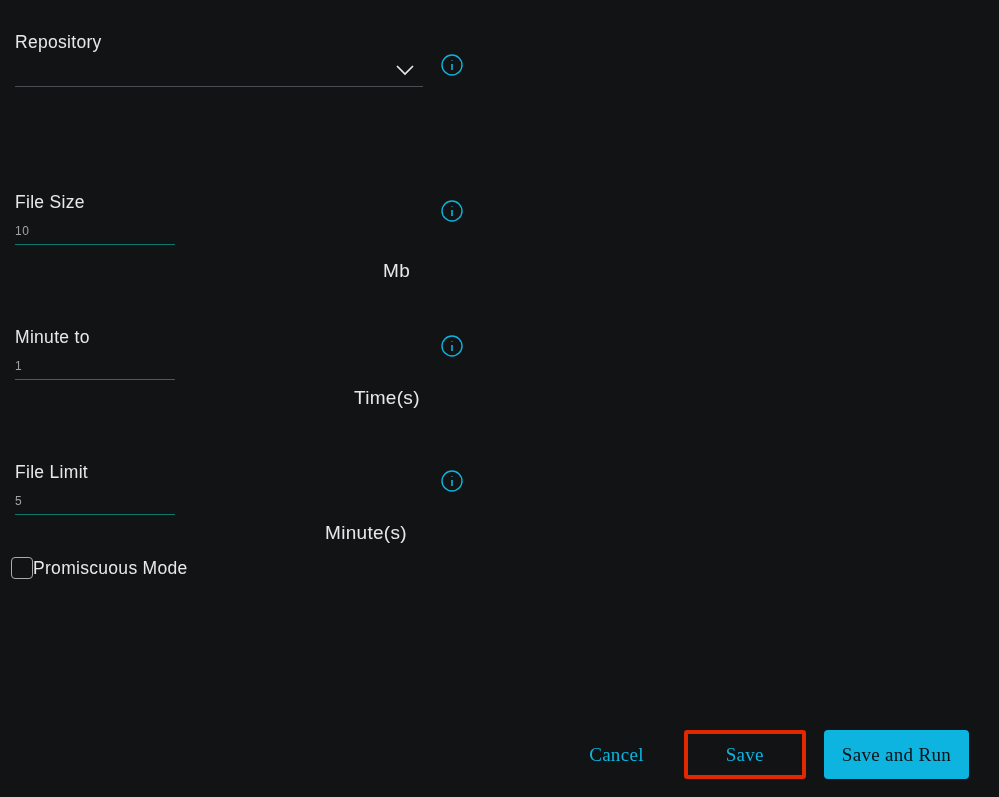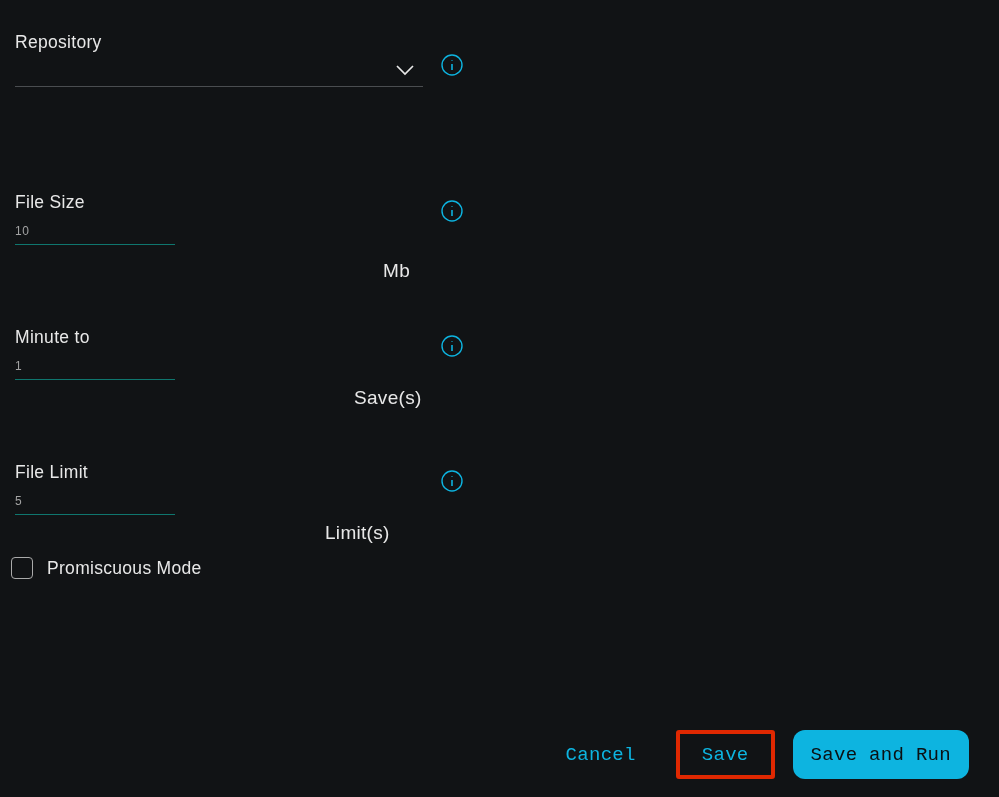--- a/index.html
+++ b/index.html
@@ -132,21 +132,20 @@
     }
 
     .unit-label.minutes {
       left: 310px;
       top: 60px;
     }
 
     .checkbox-row {
       display: flex;
       align-items: center;
-      gap: 14px;
       margin-top: 12px;
       margin-left: -4px;
     }
 
     .checkbox-box {
       width: 22px;
       height: 22px;
       border: 1.5px solid #aaa;
       border-radius: 4px;
       background: transparent;
@@ -168,48 +167,47 @@
       align-items: center;
       gap: 18px;
     }
 
     .btn {
       height: 49px;
       border: none;
       border-radius: 4px;
       font-size: 19px;
       cursor: pointer;
-      font-family: Liberation Mono, monospace;
+      font-family: Liberation Serif, serif;
       letter-spacing: 0.3px;
       display: inline-flex;
       align-items: center;
       justify-content: center;
       text-align: center;
     }
 
     .btn-cancel {
       background: transparent;
       color: #0db4e0;
       padding: 0 22px;
     }
 
     .btn-save {
       background: #111315;
       color: #0db4e0;
-      padding: 0 22px;
+      padding: 0 38px;
       border: 4px solid #e02801;
       border-radius: 3px;
     }
 
     .btn-save-run {
       background: #0db4e0;
       color: #0b1013;
       padding: 0 18px;
       font-weight: 500;
-      border-radius: 12px;
     }
   </style>
 </head>
 <body>
 
 <div class="form-container">
 
   <div class="field-group repository">
     <label class="field-label">Repository</label>
     <div class="select-wrapper">
@@ -245,34 +243,34 @@
   <div class="field-group limitto">
     <label class="field-label">Minute to</label>
     <input type="text" class="text-input" value="1" style="">
     <span class="info-icon">
       <svg viewBox="0 0 22 22" fill="none" stroke="#0db4e0" stroke-width="1.4">
         <circle cx="11" cy="11" r="10"></circle>
         <line x1="11" y1="6" x2="11" y2="6.5" stroke-width="2"></line>
         <line x1="11" y1="10" x2="11" y2="16" stroke-width="1.6"></line>
       </svg>
     </span>
-    <span class="unit-label files">Save(s)</span>
+    <span class="unit-label files">Time(s)</span>
   </div>
 
   <div class="field-group timelimit">
     <label class="field-label">File Limit</label>
     <input type="text" class="text-input" value="5" style="">
     <span class="info-icon">
       <svg viewBox="0 0 22 22" fill="none" stroke="#0db4e0" stroke-width="1.4">
         <circle cx="11" cy="11" r="10"></circle>
         <line x1="11" y1="6" x2="11" y2="6.5" stroke-width="2"></line>
         <line x1="11" y1="10" x2="11" y2="16" stroke-width="1.6"></line>
       </svg>
     </span>
-    <span class="unit-label minutes">Limit(s)</span>
+    <span class="unit-label minutes">Minute(s)</span>
   </div>
 
   <div class="checkbox-row">
     <span class="checkbox-box"></span>
     <span class="checkbox-label">Promiscuous Mode</span>
   </div>
 
 </div>
 
 <div class="footer-buttons">

